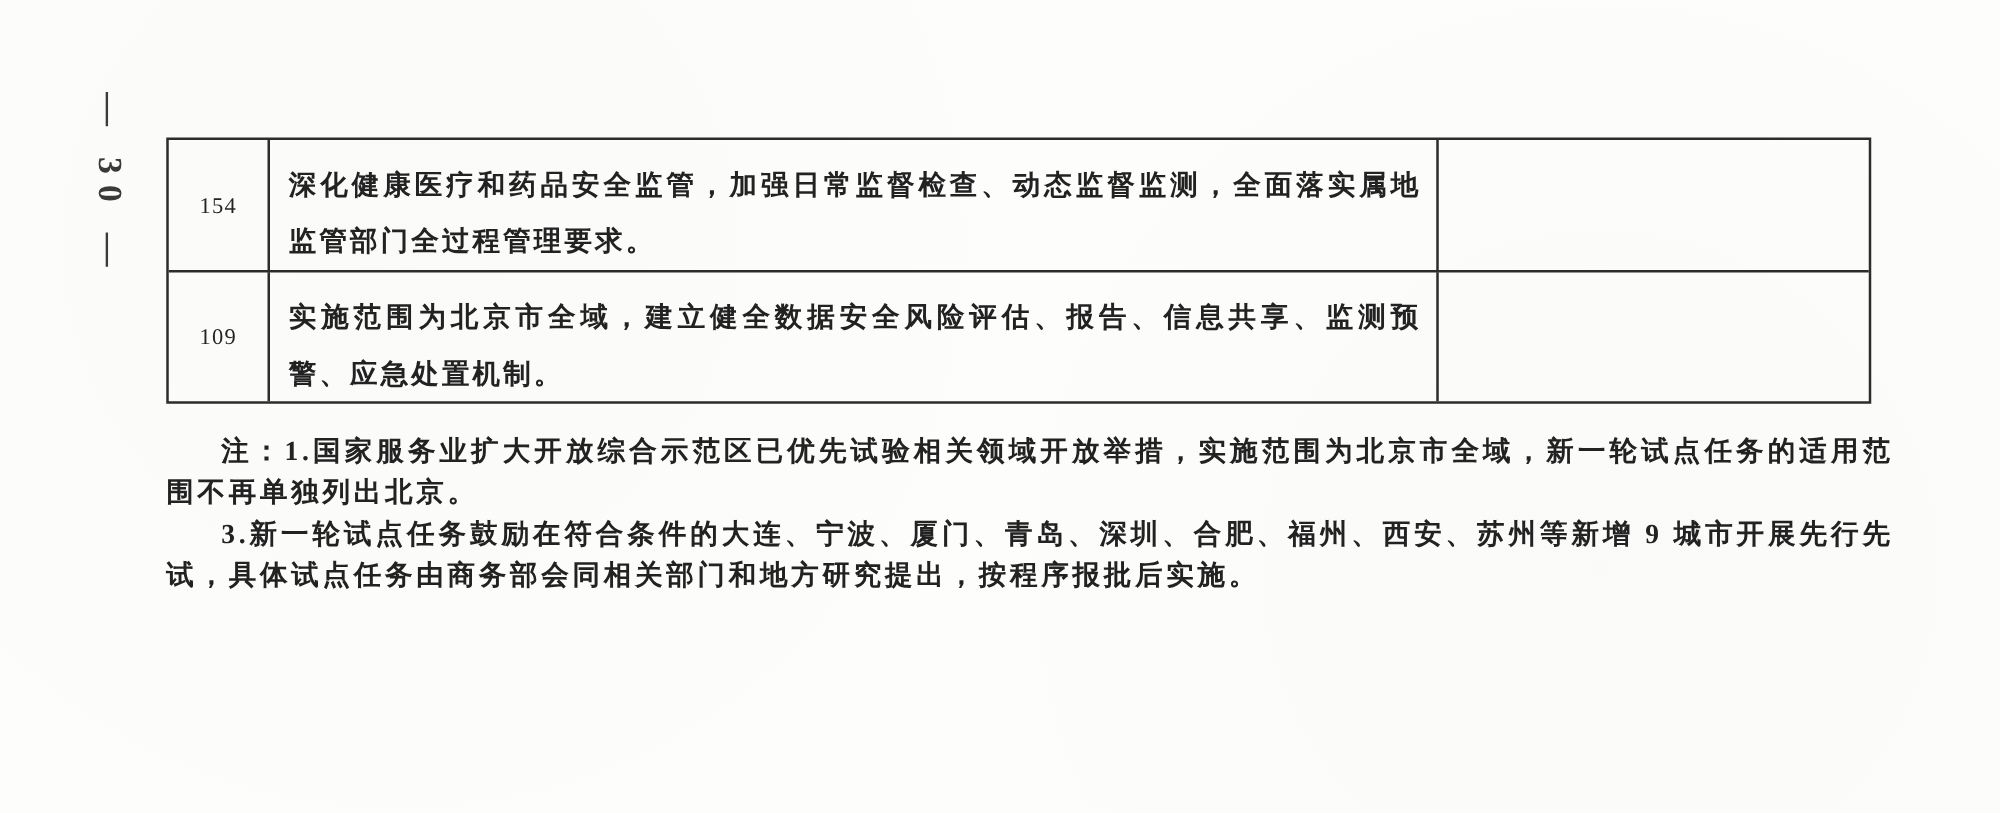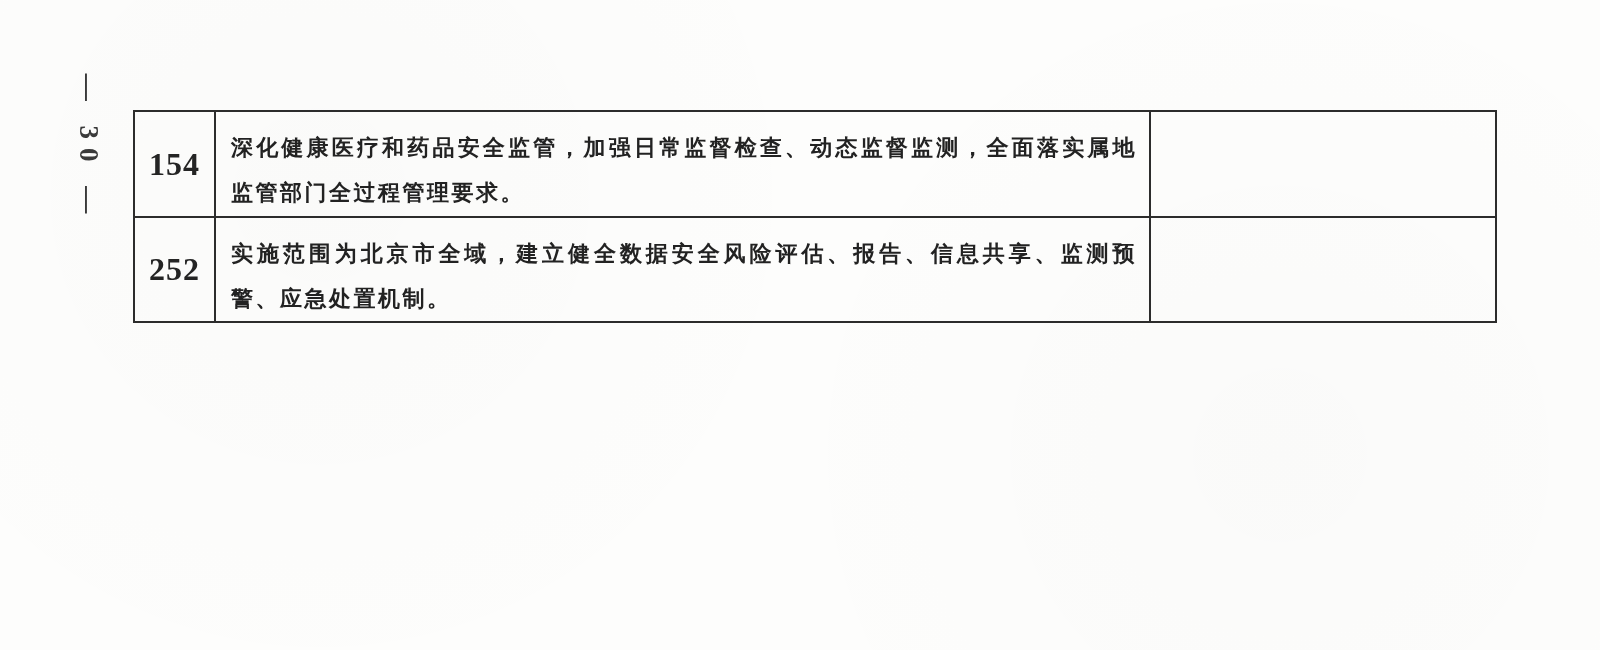--- a/index.html
+++ b/index.html
@@ -49,23 +49,23 @@
     box-sizing: border-box;
     border-right: 2px solid #2c2c2c;
     border-bottom: 2px solid #2c2c2c;
   }
   .cell.col-last { border-right: none; }
   .cell.row-last { border-bottom: none; }
   .num-cell {
     display: flex;
     align-items: center;
     justify-content: center;
-    font-size: 32px;
+    font-size: 18px;
     letter-spacing: 1px;
-    font-weight: bold;
+    font-weight: normal;
     color: #242424;
   }
   .task-cell {
     padding: 13px 12px 0 15px;
     font-size: 22px;
     line-height: 45px;
     letter-spacing: 2.5px;
     font-weight: bold;
     text-align: justify;
     color: #222;
@@ -96,21 +96,23 @@
 <div class="page">
 
   <div class="page-number">— 30 —</div>
 
   <div class="task-table">
 
     <div class="cell num-cell row-154">154</div>
     <div class="cell task-cell row-154">深化健康医疗和药品安全监管，加强日常监督检查、动态监督监测，全面落实属地监管部门全过程管理要求。</div>
     <div class="cell col-last row-154"></div>
 
-    <div class="cell num-cell row-last row-155">252</div>
+    <div class="cell num-cell row-last row-155">109</div>
     <div class="cell task-cell row-last row-155">实施范围为北京市全域，建立健全数据安全风险评估、报告、信息共享、监测预警、应急处置机制。</div>
     <div class="cell col-last row-last row-155"></div>
   </div>
 
   <div class="notes">
+    <p><span>注：</span><span>1.国家服务业扩大开放综合示范区已优先试验相关领域开放举措，实施范围为北京市全域，新一轮试点任务的适用范围不再单独列出北京。</span></p>
+    <p>3.新一轮试点任务鼓励在符合条件的大连、宁波、厦门、青岛、深圳、合肥、福州、西安、苏州等新增 9 城市开展先行先试，具体试点任务由商务部会同相关部门和地方研究提出，按程序报批后实施。</p>
   </div>
 
 </div>
 
 </body></html>

